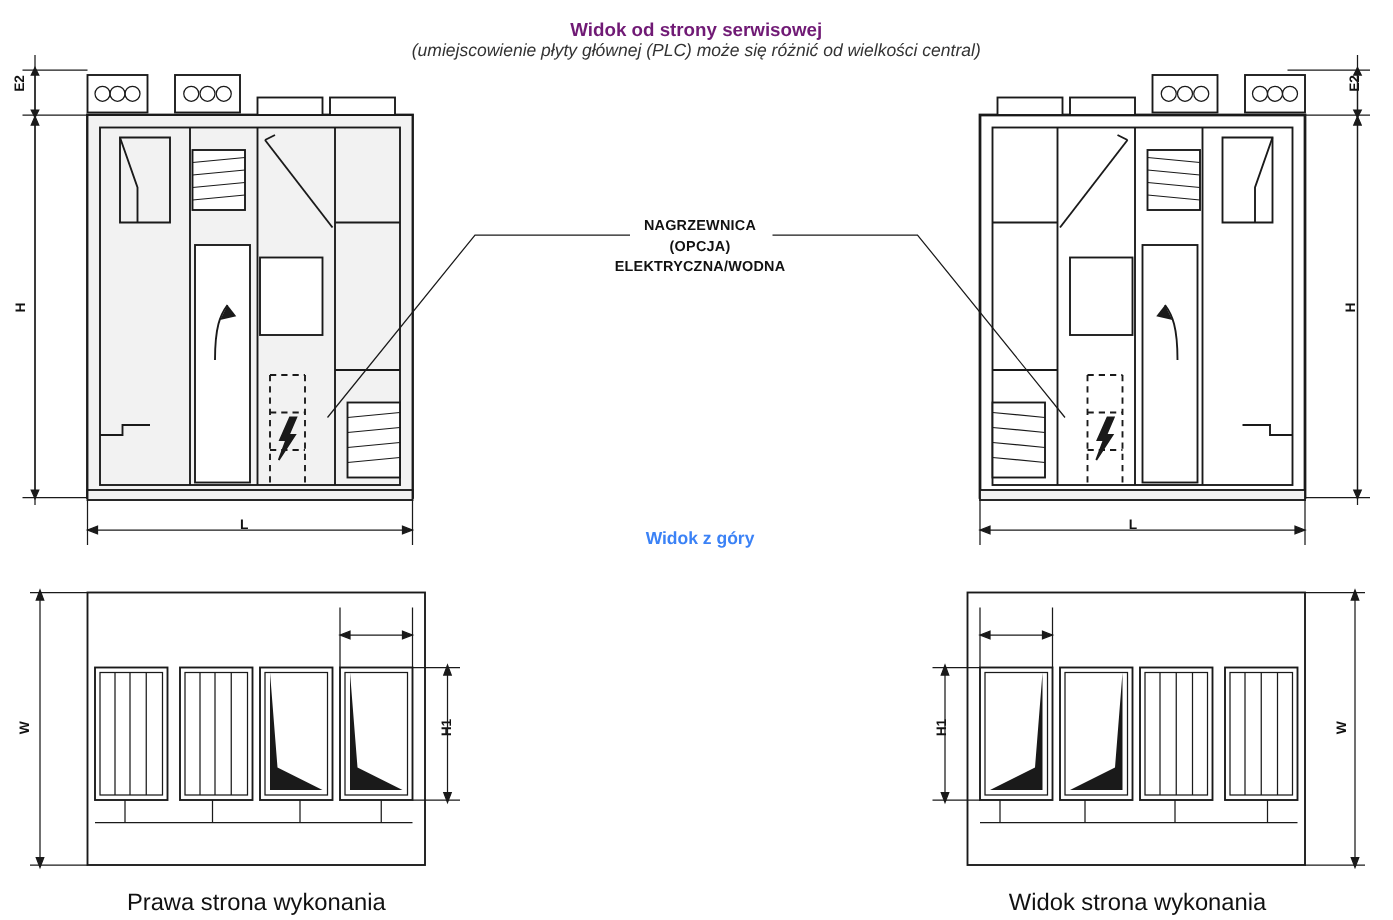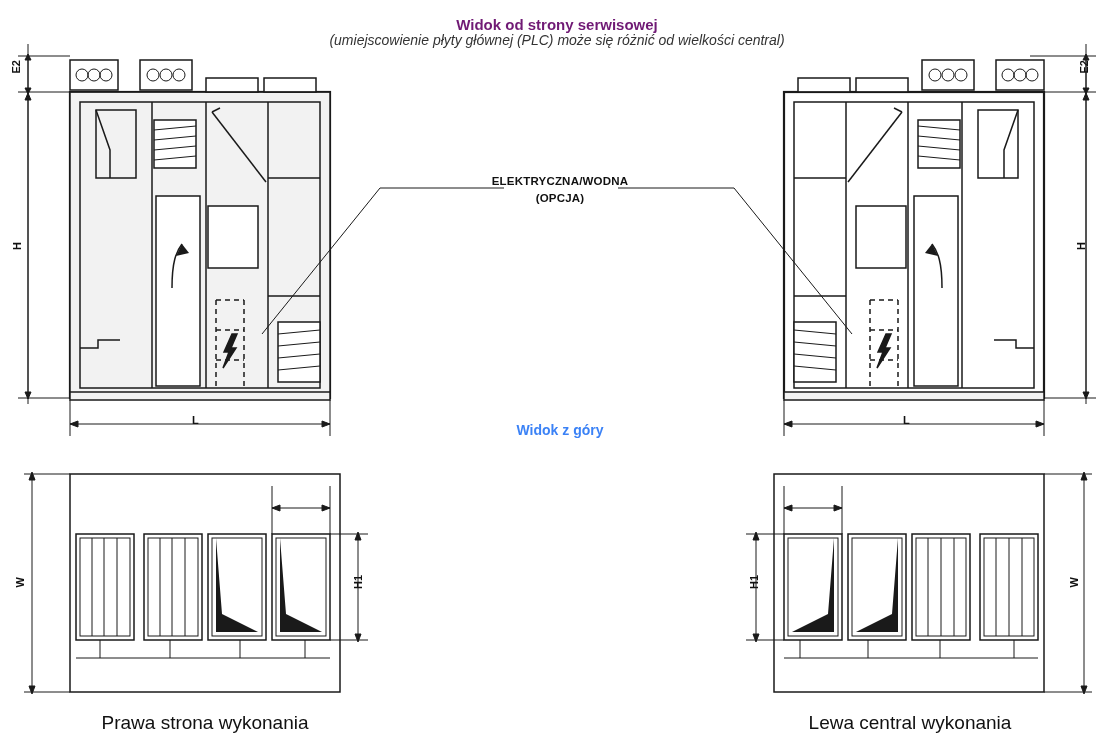--- a/index.html
+++ b/index.html
@@ -49,22 +49,23 @@
   .fillblack{fill:#1a1a1a;}
 </style>
 </head>
 <body>
 
 <div class="ttl">Widok od strony serwisowej</div>
 <div class="sub">(umiejscowienie płyty głównej (PLC) może się różnić od wielkości central)</div>
 <div class="midlabel" style="left:430px;top:422px;width:260px;">Widok z góry</div>
 
 <div class="callout" style="left:446px;top:173px;width:228px;">
+  <div>NAGRZEWNICA</div>
+  <div>(OPCJA)</div>
   <div>ELEKTRYCZNA/WODNA</div>
-  <div>(OPCJA)</div>
 </div>
 
 <div class="dimlabel vert" style="left:10px;top:60px;">E2</div>
 <div class="dimlabel vert" style="left:11px;top:242px;">H</div>
 <div class="dimlabel" style="left:192px;top:414px;">L</div>
 
 <div class="dimlabel vert" style="left:1078px;top:60px;">E2</div>
 <div class="dimlabel vert" style="left:1075px;top:242px;">H</div>
 <div class="dimlabel" style="left:903px;top:414px;">L</div>
 
@@ -83,21 +84,21 @@
 <div class="portlbl" style="left:132px;top:661px;width:82px;">WYRZUTNIA</div>
 <div class="portlbl" style="left:212px;top:661px;width:72px;">WYWIEW</div>
 <div class="portlbl" style="left:278px;top:661px;width:72px;">NAWIEW</div>
 
 <div class="portlbl" style="left:764px;top:661px;width:72px;">NAWIEW</div>
 <div class="portlbl" style="left:832px;top:661px;width:72px;">WYWIEW</div>
 <div class="portlbl" style="left:898px;top:661px;width:84px;">WYRZUTNIA</div>
 <div class="portlbl" style="left:976px;top:661px;width:80px;">CZERPNIA</div>
 
 <div class="capt" style="left:60px;top:712px;width:290px;">Prawa strona wykonania</div>
-<div class="capt" style="left:760px;top:712px;width:300px;">Lewa central wykonania</div>
+<div class="capt" style="left:760px;top:712px;width:300px;">Widok strona wykonania</div>
 
 <svg width="1114" height="736" viewBox="0 0 1114 736" aria-hidden="true">
 
   <g>
 
     <line class="ln thin" x1="18" y1="56" x2="70" y2="56"></line>
     <line class="ln thin" x1="18" y1="92" x2="70" y2="92"></line>
     <line class="ln thin" x1="18" y1="398" x2="70" y2="398"></line>
     <line class="ln thin" x1="28" y1="44" x2="28" y2="404"></line>
 

